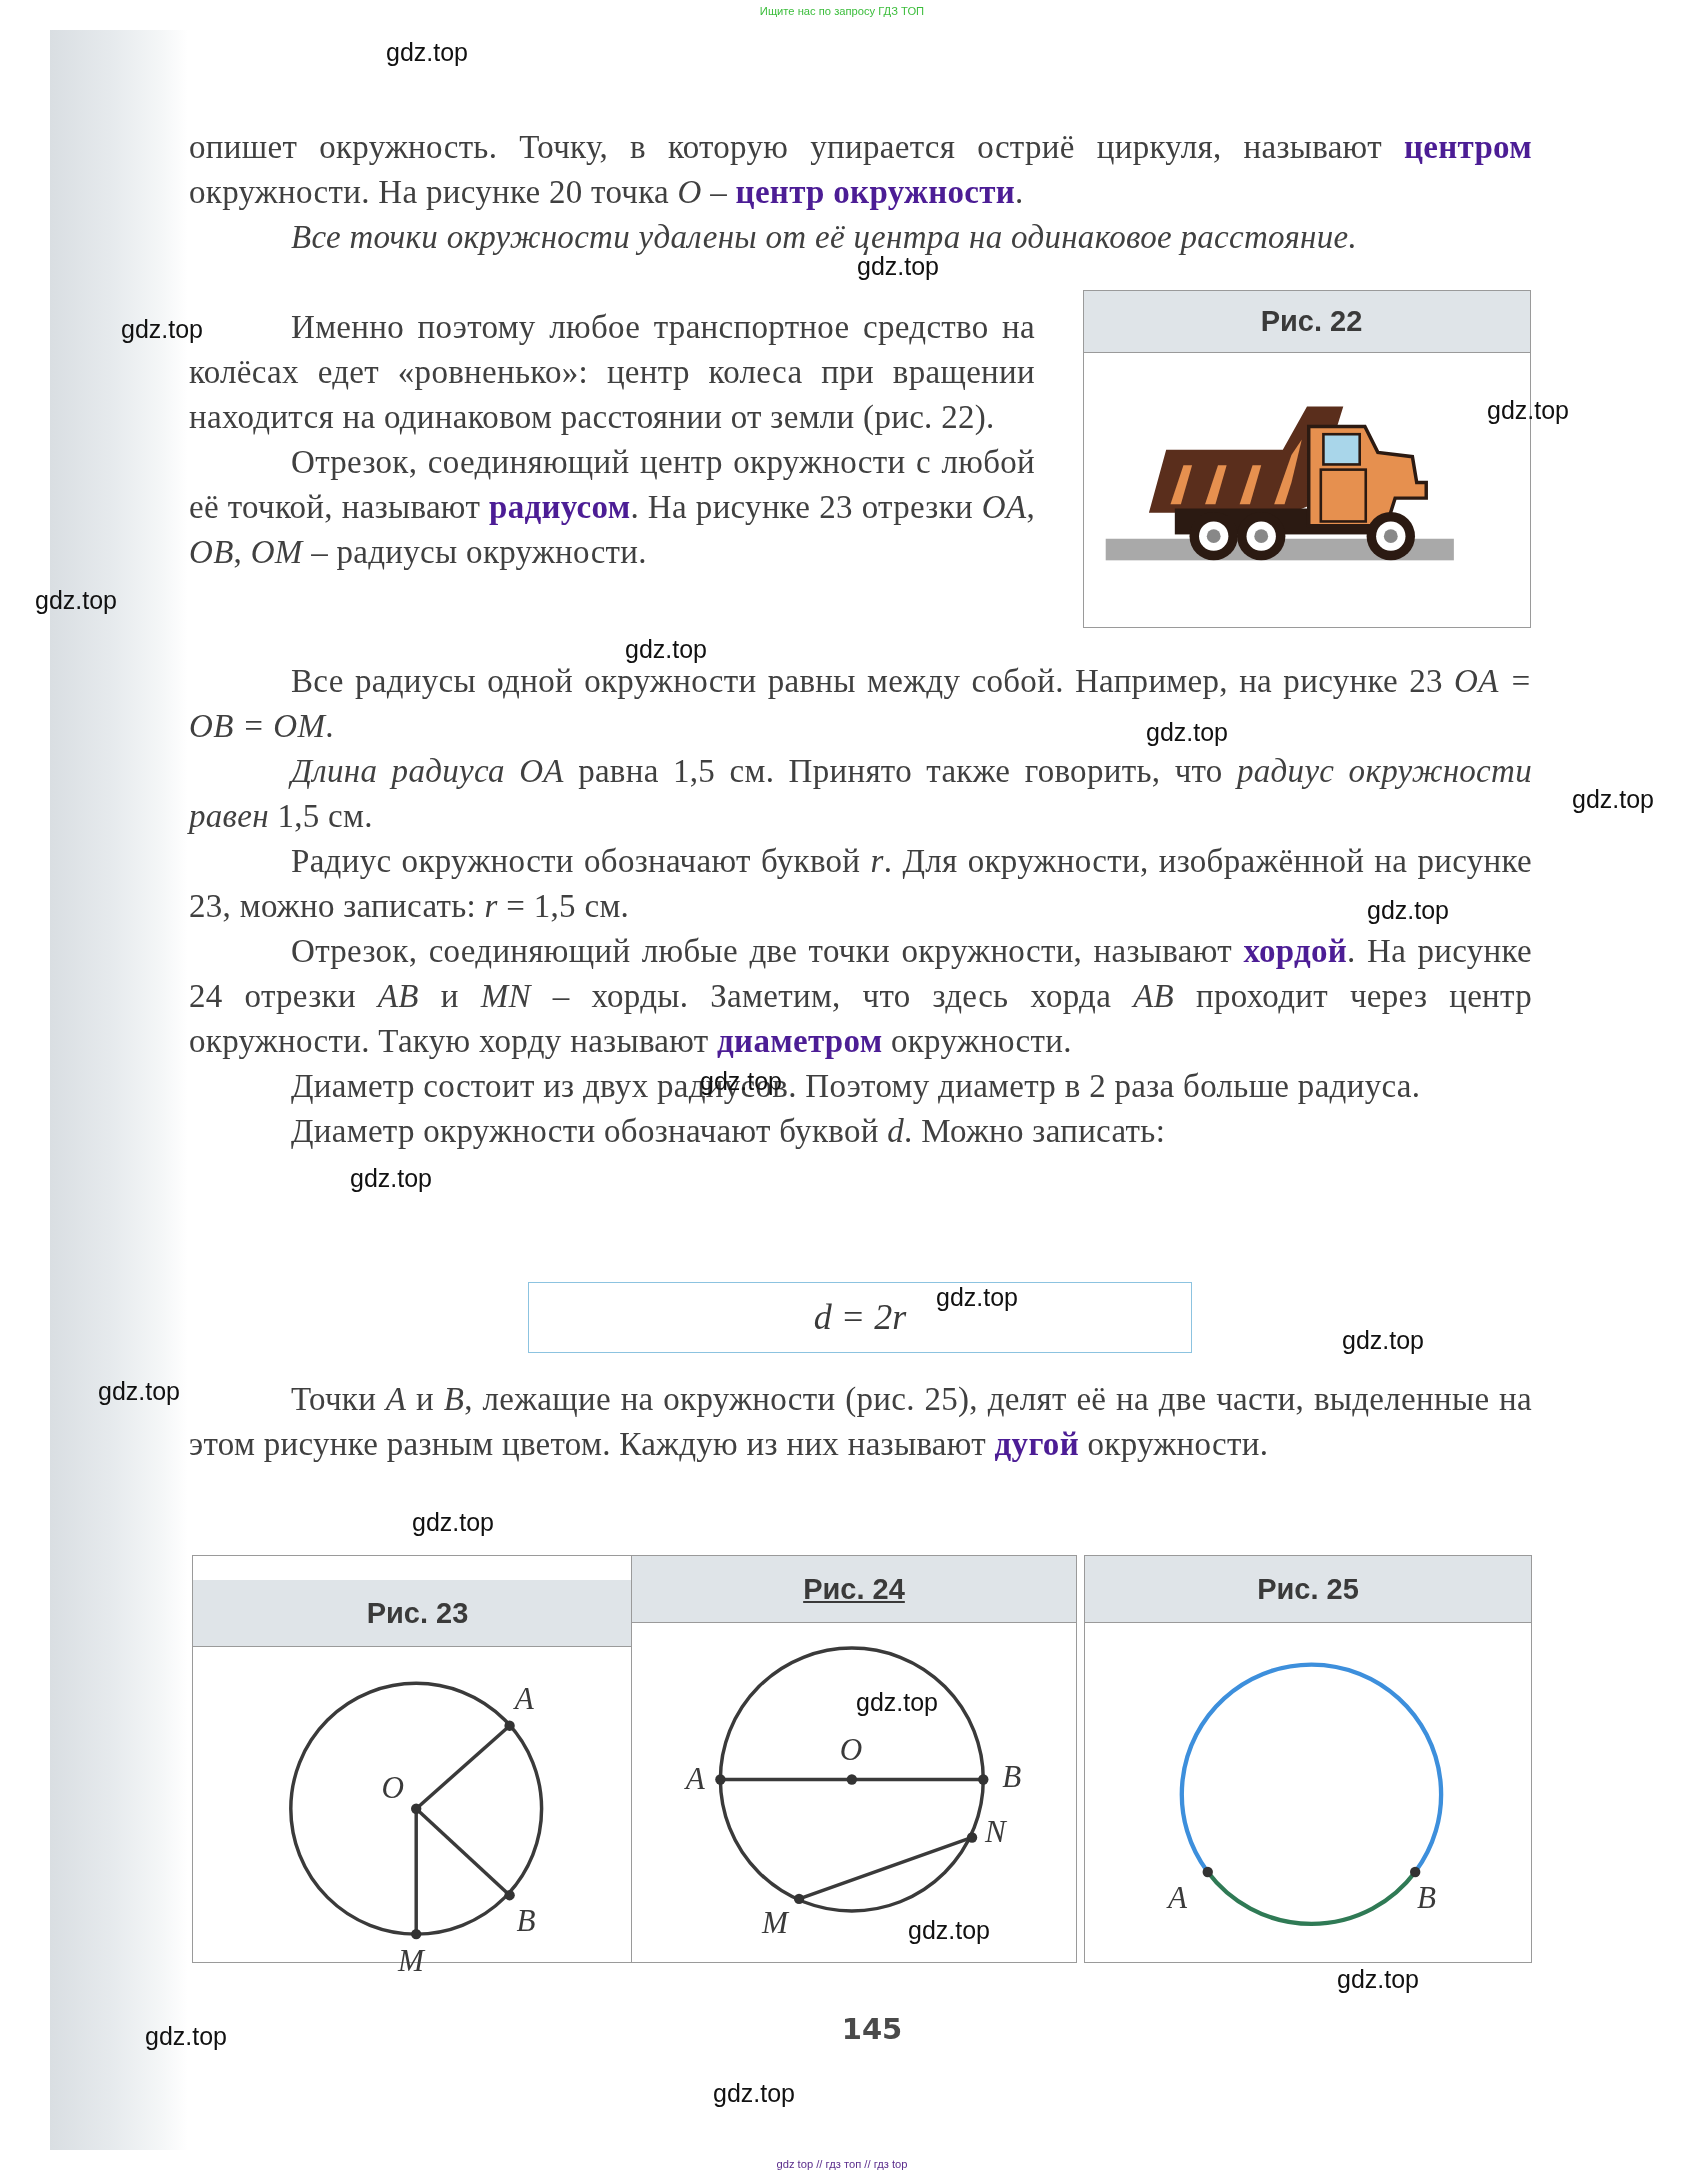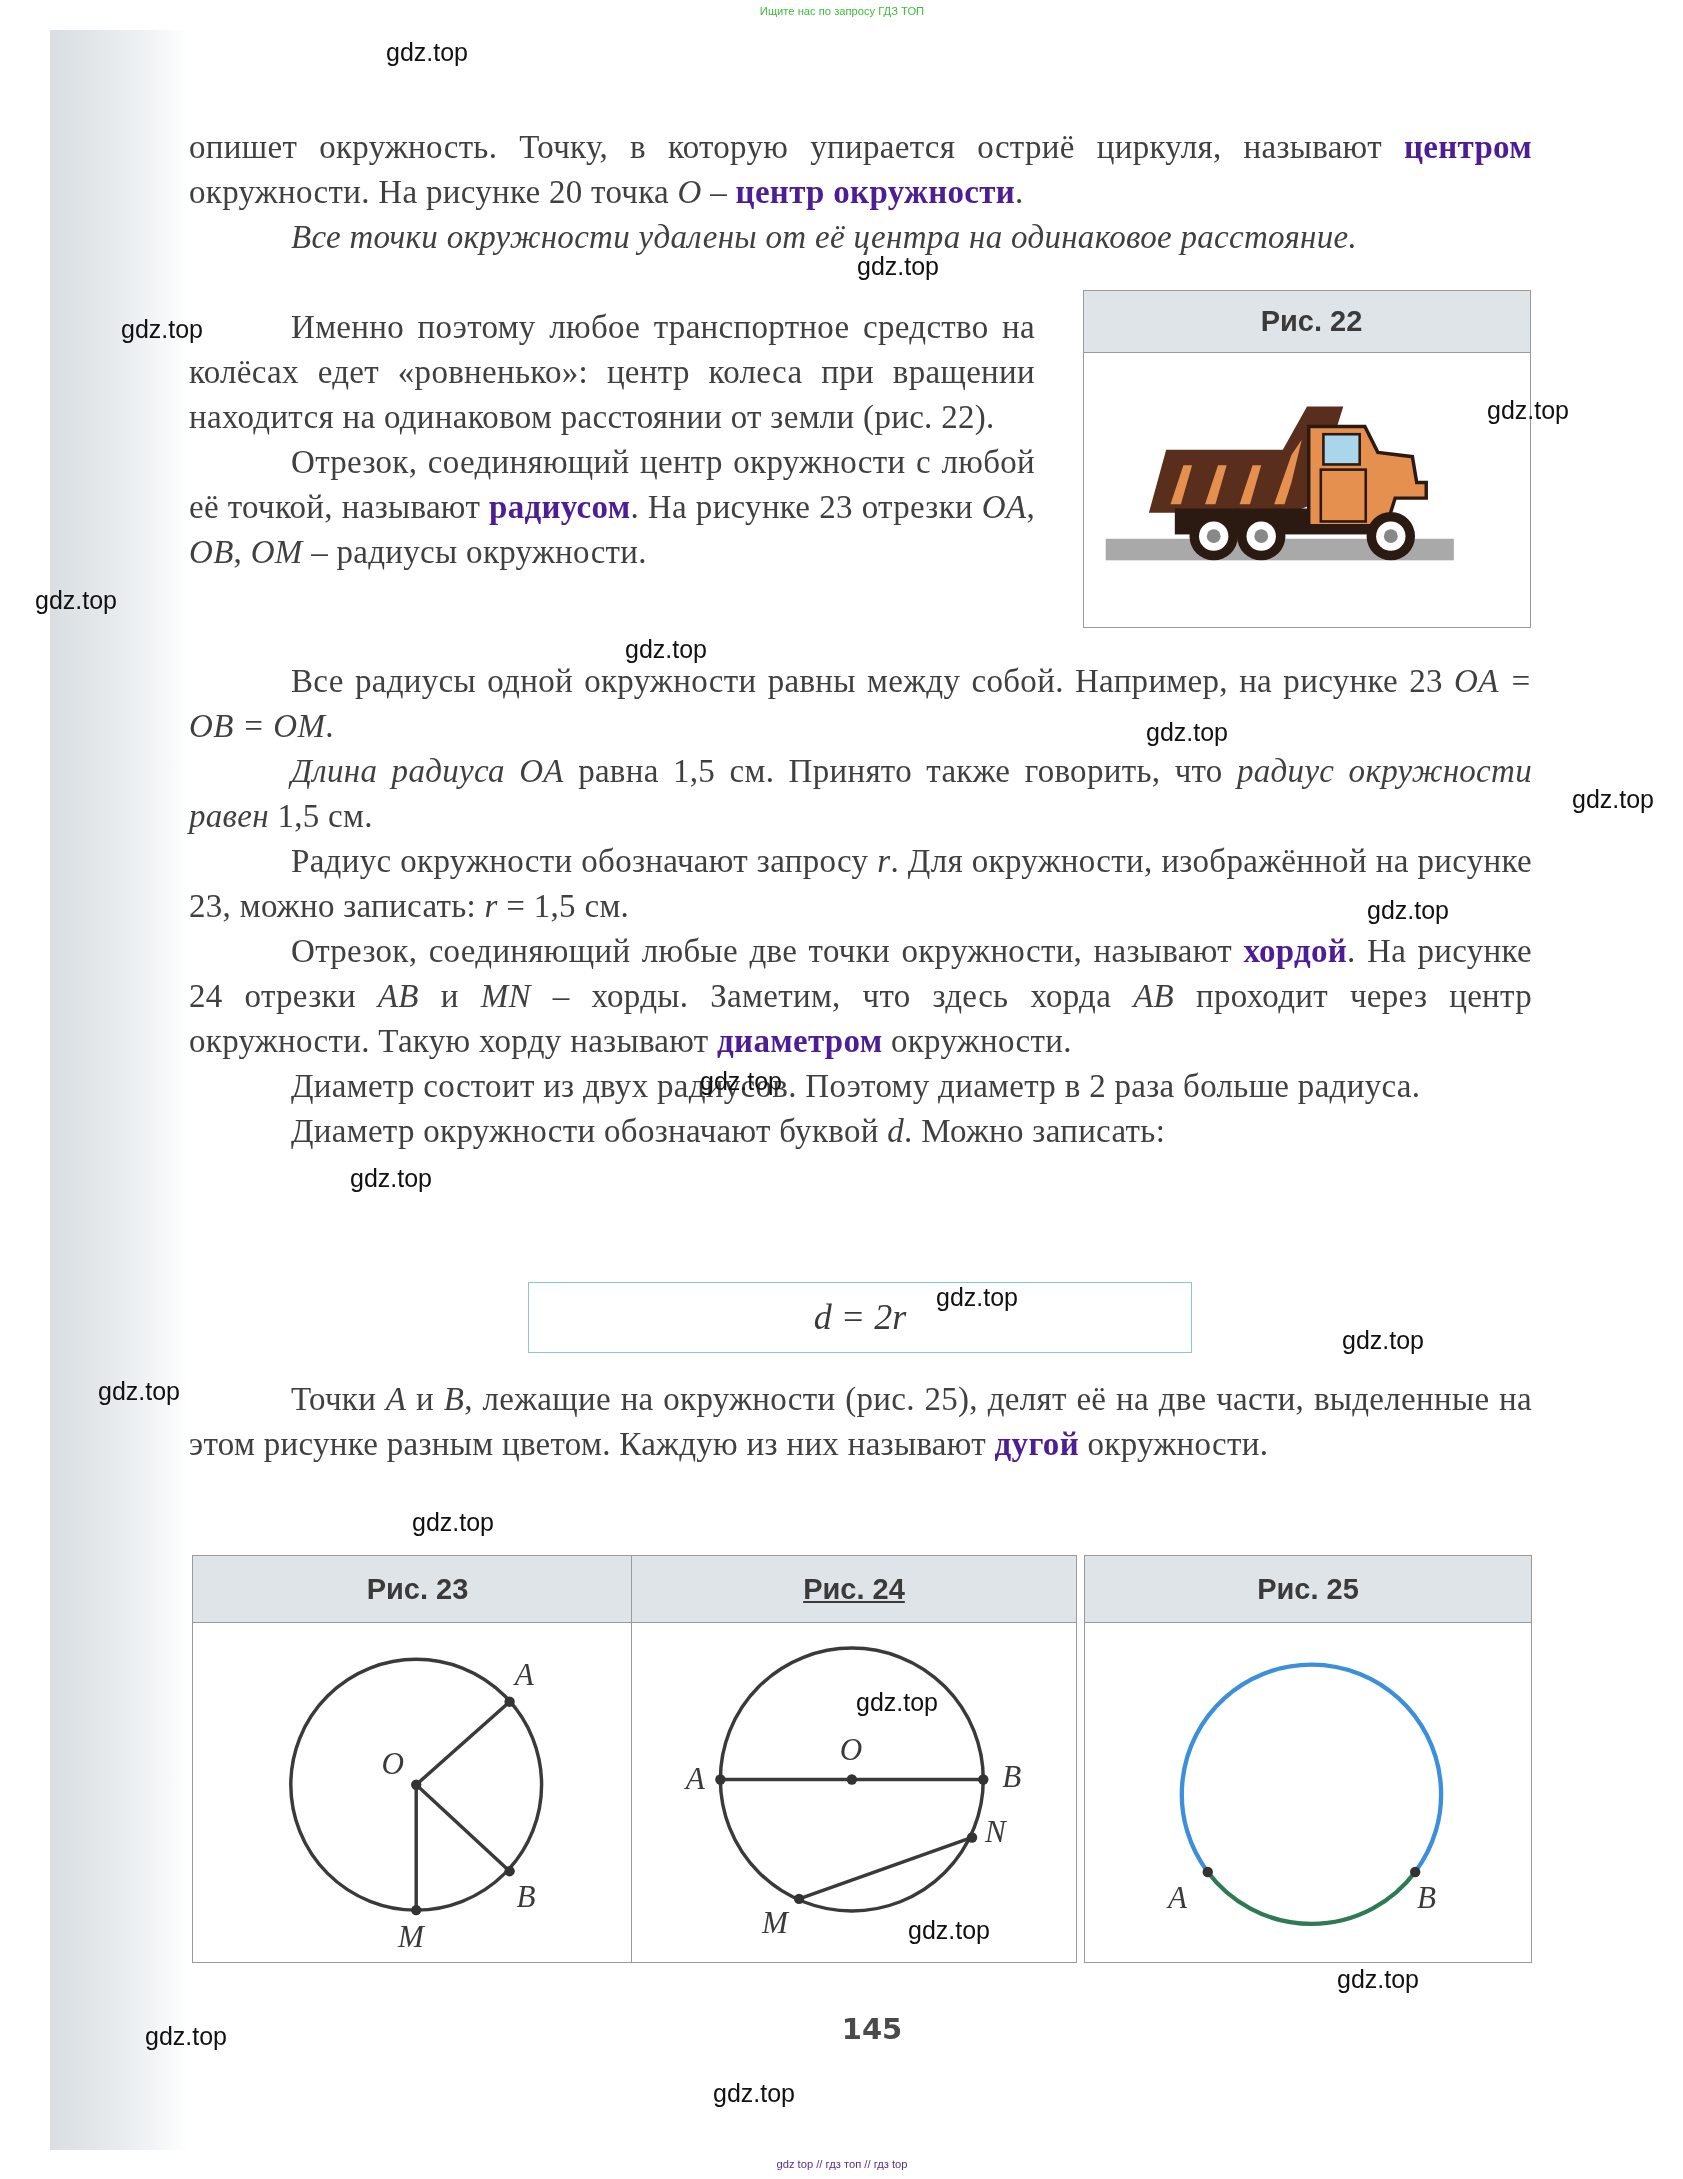--- a/index.html
+++ b/index.html
@@ -72,34 +72,34 @@
       <circle cx="355" cy="212" r="28" fill="#2b1a12"></circle>
         <circle cx="355" cy="212" r="17" fill="#fff"></circle>
         <circle cx="355" cy="212" r="8" fill="#888"></circle>
     </g>
   </svg>
 </div>
 
 <div class="text-block" style="top:659px;">
   <p class="p ind"><span>Все радиусы одной окружности равны между собой. Например, на рисунке 23 </span><span class="i">OA = OB = OM</span><span>.</span></p>
   <p class="p ind"><span class="i">Длина радиуса OA</span><span> равна 1,5 см. Принято также говорить, что </span><span class="i">радиус окружности равен</span><span> 1,5 см.</span></p>
-  <p class="p ind"><span>Радиус окружности обозначают запросу </span><span class="i">r</span><span>. Для окружности, изображённой на рисунке 23, можно записать: </span><span class="i">r</span><span> = 1,5 см.</span></p>
+  <p class="p ind"><span>Радиус окружности обозначают буквой </span><span class="i">r</span><span>. Для окружности, изображённой на рисунке 23, можно записать: </span><span class="i">r</span><span> = 1,5 см.</span></p>
   <p class="p ind"><span>Отрезок, соединяющий любые две точки окружности, называют </span><span class="b">хордой</span><span>. На рисунке 24 отрезки </span><span class="i">AB</span><span> и </span><span class="i">MN</span><span> – хорды. Заметим, что здесь хорда </span><span class="i">AB</span><span> проходит через центр окружности. Такую хорду называют </span><span class="b">диаметром</span><span> окружности.</span></p>
   <p class="p ind">Диаметр состоит из двух радиусов. Поэтому диаметр в 2 раза больше радиуса.</p>
   <p class="p ind"><span>Диаметр окружности обозначают буквой </span><span class="i">d</span><span>. Можно записать:</span></p>
 </div>
 
 <div class="formula"><span class="i">d = 2r</span></div>
 
 <div class="text-block" style="top:1377px;">
   <p class="p ind"><span>Точки </span><span class="i">A</span><span> и </span><span class="i">B</span><span>, лежащие на окружности (рис. 25), делят её на две части, выделенные на этом рисунке разным цветом. Каждую из них называют </span><span class="b">дугой</span><span> окружности.</span></p>
 </div>
 
 <div class="fig-box" style="left:192px; top:1555px; width:449px; height:406px;">
-  <div class="fig-head" style="height:66px; line-height:66px;">Рис. 23</div>
+  <div class="fig-head" style="height:66px; line-height:66px;margin-top:24px;">Рис. 23</div>
   <svg width="449" height="339" viewBox="0 0 519 392">
     <circle cx="258" cy="187" r="145" fill="none" stroke="#3a3a3a" stroke-width="4"></circle>
     <line x1="258" y1="187" x2="366" y2="91" stroke="#3a3a3a" stroke-width="4"></line>
     <line x1="258" y1="187" x2="366" y2="287" stroke="#3a3a3a" stroke-width="4"></line>
     <line x1="258" y1="187" x2="258" y2="332" stroke="#3a3a3a" stroke-width="4"></line>
     <circle cx="258" cy="187" r="6" fill="#333"></circle>
     <circle cx="366" cy="91" r="6" fill="#333"></circle>
     <circle cx="366" cy="287" r="6" fill="#333"></circle>
     <circle cx="258" cy="332" r="6" fill="#333"></circle>
     <text x="218" y="175">O</text>

